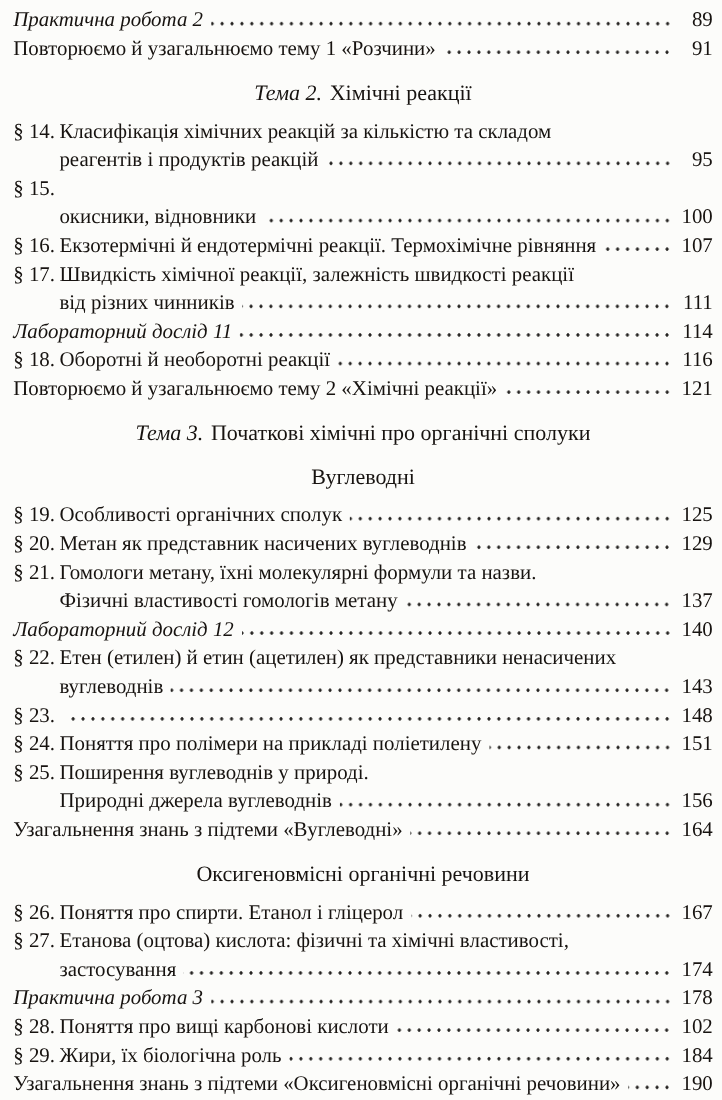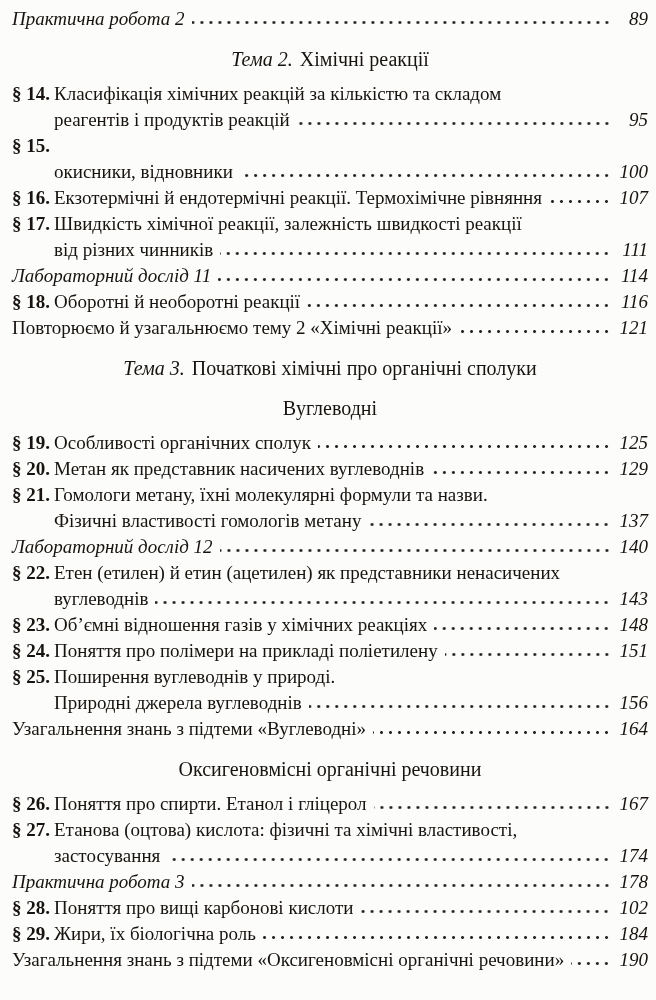--- a/index.html
+++ b/index.html
@@ -20,21 +20,20 @@
     font-size: 19px;
     line-height: 26px;
   }
   .row {
     display: flex;
     align-items: baseline;
   }
   .num {
     flex: 0 0 42px;
     white-space: nowrap;
-    font-weight: bold;
   }
   .text {
     white-space: nowrap;
   }
   .toc-entry.italic .text,
   .toc-entry.italic .num { font-style: italic; }
   .cont { padding-left: 42px; }
   .leader {
     flex: 1 1 0;
     min-width: 10px;
@@ -42,21 +41,20 @@
     margin: 0 7px 0 7px;
     background-image: radial-gradient(circle, #242220 1.25px, rgba(0,0,0,0) 1.6px);
     background-size: 9px 5px;
     background-repeat: repeat-x;
     background-position: right center;
   }
   .pg {
     flex: 0 0 auto;
     min-width: 30px;
     text-align: right;
-    font-style: italic;
   }
   .heading {
     text-align: center;
     font-weight: normal;
     font-size: 20px;
     line-height: 26px;
     margin: 14px 0 9px 0;
   }
   .heading .prefix {
     font-style: italic;
@@ -68,20 +66,27 @@
 
 <div class="page">
   <div id="toc-root">
       <div class="toc-entry italic">
         <div class="row">
           <span class="text">Практична робота 2</span>
           <span class="leader"></span>
           <span class="pg">89</span>
         </div>
       </div>
+      <div class="toc-entry">
+        <div class="row">
+          <span class="text">Повторюємо й узагальнюємо тему 1 «Розчини»</span>
+          <span class="leader"></span>
+          <span class="pg">91</span>
+        </div>
+      </div>
       <div class="heading">
     <span class="prefix">Тема 2.</span><span class="title">Хімічні реакції</span>
   </div>
       <div class="toc-entry">
         <div class="row">
           <span class="num">§ 14.</span>
           <span class="text">Класифікація хімічних реакцій за кількістю та складом</span>
         </div>
         <div class="row cont">
           <span class="text">реагентів і продуктів реакцій</span>
@@ -187,21 +192,20 @@
         </div>
         <div class="row cont">
           <span class="text">вуглеводнів</span>
           <span class="leader"></span>
           <span class="pg">143</span>
         </div>
       </div>
       <div class="toc-entry">
         <div class="row">
           <span class="num">§ 23.</span>
-          <span class="text">Об’ємні відношення газів у хімічних реакціях</span>
           <span class="leader"></span>
           <span class="pg">148</span>
         </div>
       </div>
       <div class="toc-entry">
         <div class="row">
           <span class="num">§ 24.</span>
           <span class="text">Поняття про полімери на прикладі поліетилену</span>
           <span class="leader"></span>
           <span class="pg">151</span>

